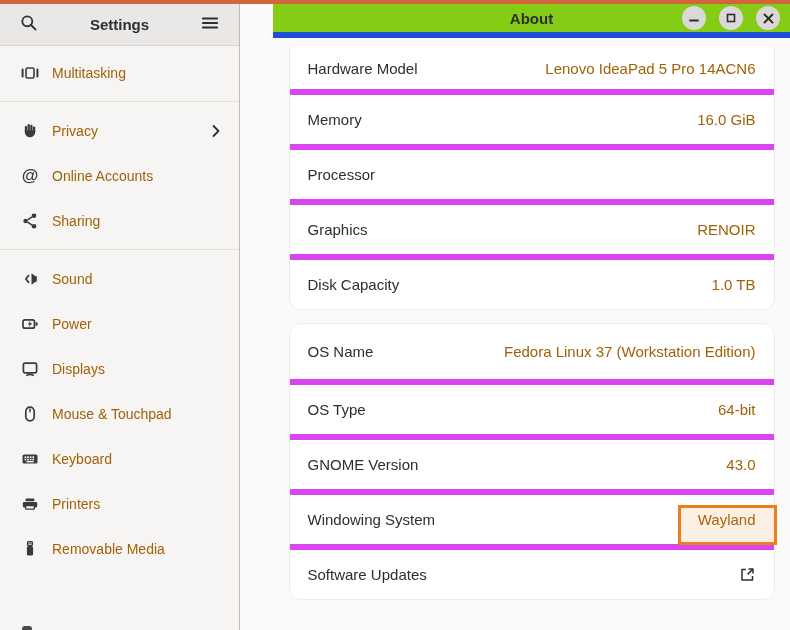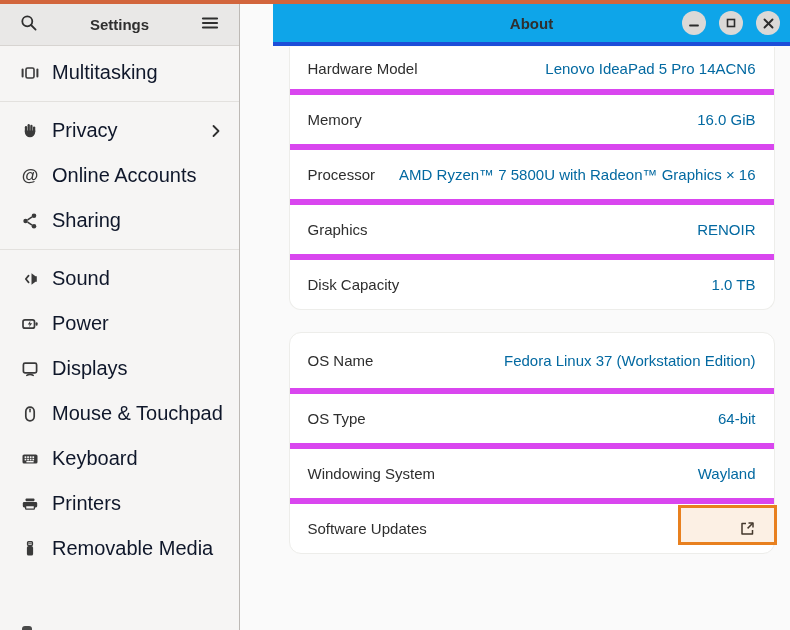--- a/index.html
+++ b/index.html
@@ -25,58 +25,58 @@
   .icon-btn{
     width:30px;height:30px;display:flex;align-items:center;justify-content:center;
     color:#2f2f2f;border-radius:6px;cursor:pointer;flex:0 0 auto;
   }
   .sidebar-list{padding-top:4px;}
   .side-row{
     height:45px;display:flex;align-items:center;gap:13px;
     padding:0 16px 0 21px;box-sizing:border-box;cursor:pointer;color:#303030;
   }
   .side-row .s-icon{width:18px;height:18px;flex:0 0 auto;color:#3a3a3a;display:flex;align-items:center;justify-content:center;}
-  .side-row .s-label{flex:1;font-size:20px;color:#0f172a;}
+  .side-row .s-label{flex:1;font-size:14px;color:#a16207;}
   .side-row .chev{width:14px;height:14px;color:#2f2f2f;}
   .side-divider{height:1px;background:#e3e1de;margin:6px 0;}
   .at-glyph{font-size:17px;font-weight:600;line-height:1;}
   .partial-icon{
     position:absolute;left:22px;bottom:-3px;width:10px;height:7px;
     background:#4a4a4a;border-radius:3px 3px 0 0;
   }
 
   
   .main{position:absolute;left:273px;top:4px;right:0;bottom:0;}
   .main-header{
-    height:42px;background:#0ea5e9;border-bottom:4px solid #1d4ed8;
+    height:34px;background:#84cc16;border-bottom:6px solid #1d4ed8;
     display:flex;align-items:center;padding:0 10px;box-sizing:border-box;position:relative;
   }
   .page-title{position:absolute;left:0;right:0;text-align:center;font-weight:bold;font-size:15px;color:#2f2f2f;}
   .win-controls{margin-left:auto;display:flex;gap:13px;z-index:2;}
   .wc-btn{
     width:24px;height:24px;border-radius:50%;background:#dbd9d7;
     display:flex;align-items:center;justify-content:center;cursor:pointer;color:#2c2c2c;
   }
   .wc-btn svg{display:block;}
 
   .content{position:absolute;top:43px;left:0;right:0;bottom:0;overflow:hidden;background:#fafafa;}
   .card{
     width:486px;margin:0 auto;background:#ffffff;border:1px solid #ededea;
     border-radius:12px;box-sizing:border-box;overflow:hidden;
   }
   .card.clipped-top{border-top:none;border-radius:0 0 12px 12px;}
-  .card + .card{margin-top:22px;}
+  .card + .card{margin-top:13px;}
   .info-row{
     display:flex;align-items:center;justify-content:space-between;
     height:55px;padding:0 18px;box-sizing:border-box;gap:18px;
   }
   .card.clipped-top .info-row:first-child{height:42px;gap:44px;}
   .info-row + .info-row{border-top:6px solid #d946ef;}
   .row-label{font-size:15px;color:#2e2e2e;white-space:nowrap;}
-  .row-value{font-size:15px;color:#0369a1;text-align:right;white-space:nowrap;}
+  .row-value{font-size:15px;color:#a16207;text-align:right;white-space:nowrap;}
   .link-icon{width:17px;height:17px;color:#2e2e2e;flex:0 0 auto;}
 
   
   .highlight-box{
     position:absolute;left:678px;top:505px;width:99px;height:40px;
     border:3px solid #e8801f;background:rgba(232,128,31,0.12);
     box-sizing:border-box;z-index:40;pointer-events:none;
   }
 </style>
 </head>
@@ -296,40 +296,43 @@
         <div class="info-row">
           <span class="row-label">Hardware Model</span>
           <span class="row-value">Lenovo IdeaPad 5 Pro 14ACN6</span>
         </div>
         <div class="info-row">
           <span class="row-label">Memory</span>
           <span class="row-value">16.0 GiB</span>
         </div>
         <div class="info-row">
           <span class="row-label">Processor</span>
-          <span class="row-value">AMD Ryzen™ 7 5800U with Radeon™ Graphics × 16</span>
         </div>
         <div class="info-row">
           <span class="row-label">Graphics</span>
           <span class="row-value">RENOIR</span>
         </div>
         <div class="info-row">
           <span class="row-label">Disk Capacity</span>
           <span class="row-value">1.0 TB</span>
         </div>
       </div>
 
       <div class="card">
         <div class="info-row">
           <span class="row-label">OS Name</span>
           <span class="row-value">Fedora Linux 37 (Workstation Edition)</span>
         </div>
         <div class="info-row">
           <span class="row-label">OS Type</span>
           <span class="row-value">64-bit</span>
+        </div>
+        <div class="info-row">
+          <span class="row-label">GNOME Version</span>
+          <span class="row-value">43.0</span>
         </div>
         <div class="info-row">
           <span class="row-label">Windowing System</span>
           <span class="row-value">Wayland</span>
         </div>
         <div class="info-row">
           <span class="row-label">Software Updates</span>
           <span class="link-icon">
             <svg width="17" height="17" viewBox="0 0 17 17">
                 <path d="M7 3.5 H3 V14 H13.5 V10" fill="none" stroke="currentColor" stroke-width="1.5" stroke-linejoin="round"></path>

